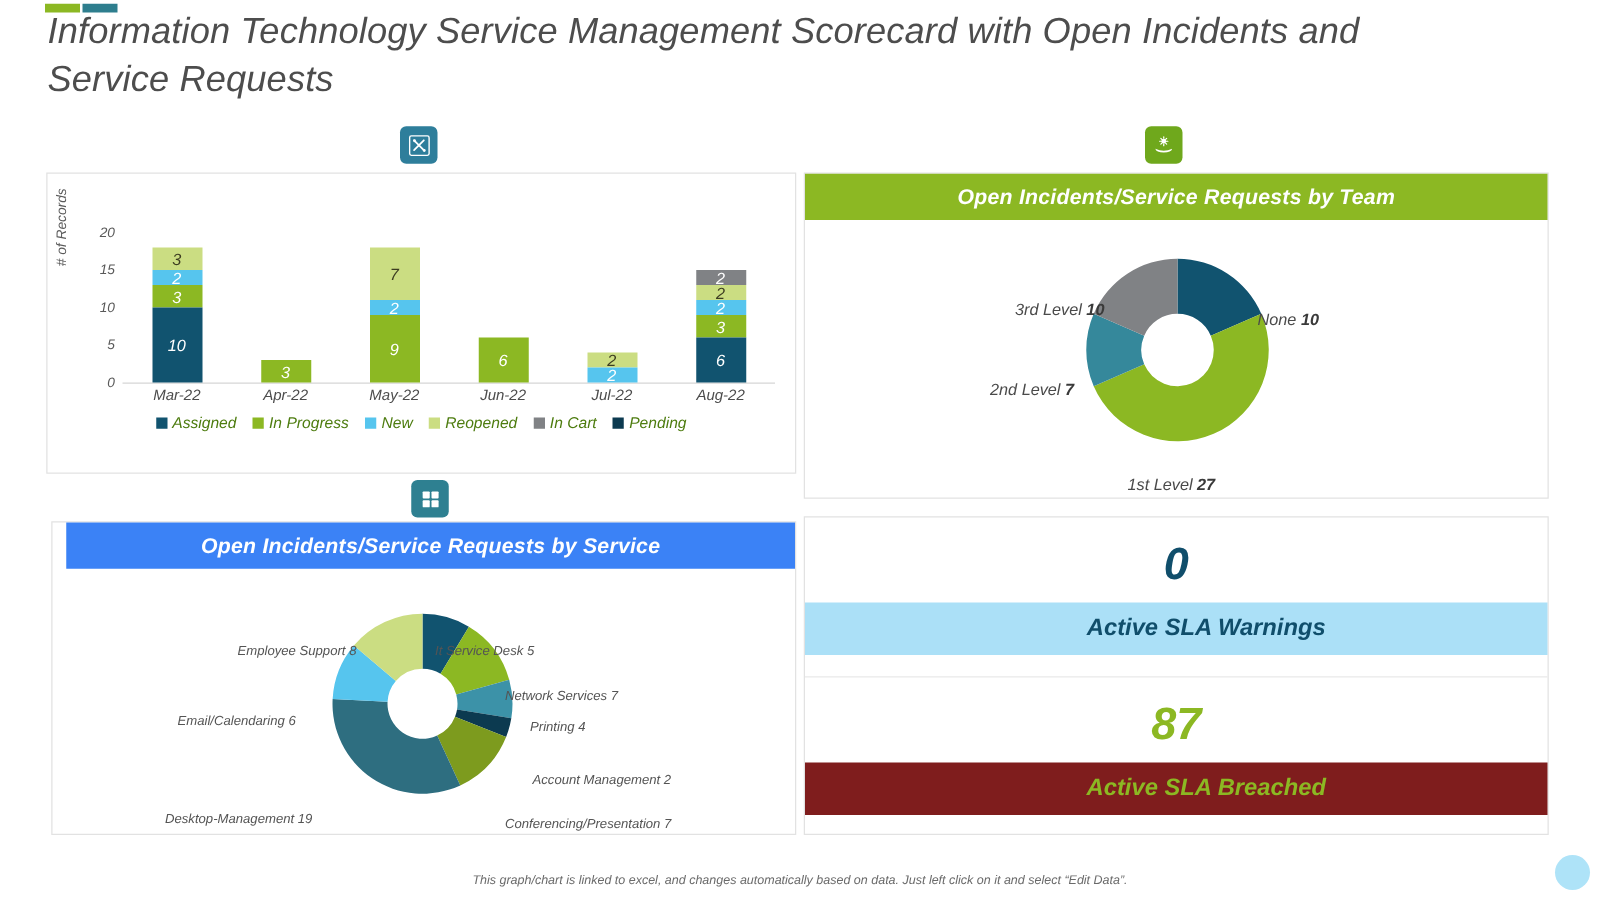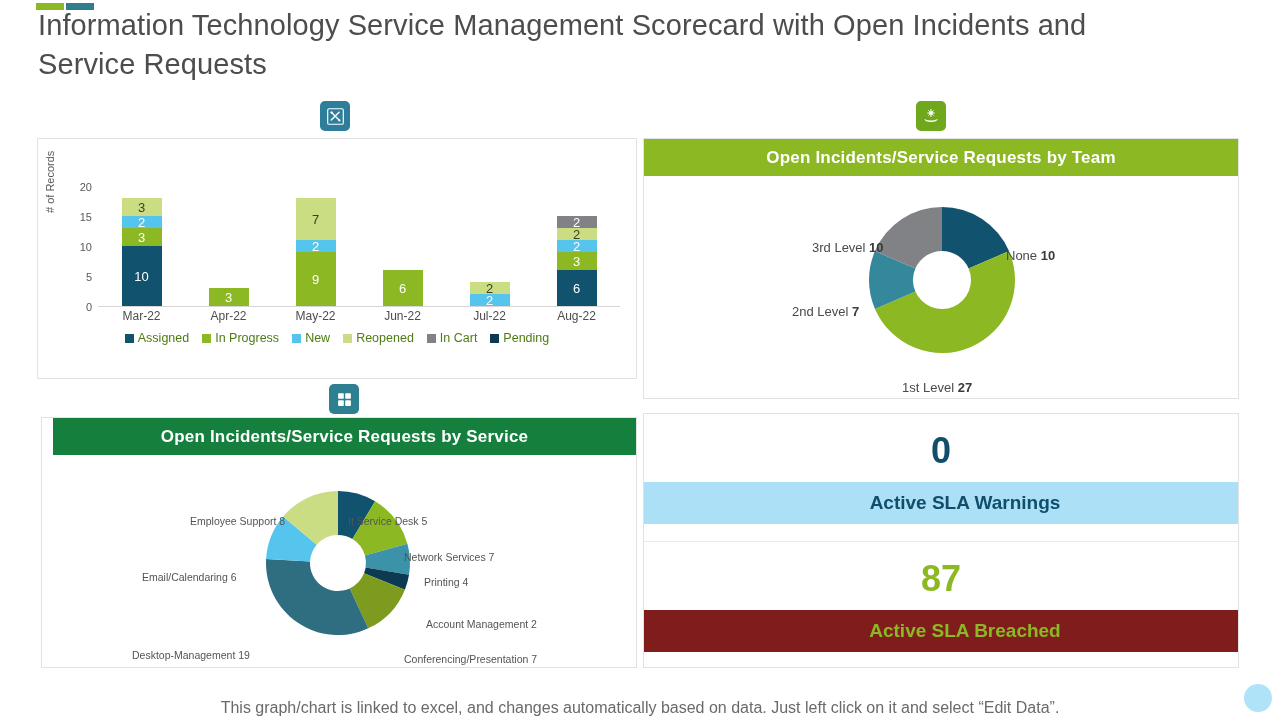--- a/index.html
+++ b/index.html
@@ -2,21 +2,21 @@
 <html><head>
 <meta charset="utf-8">
 <style>
   * { box-sizing: border-box; margin: 0; padding: 0; }
   html, body {
     width: 1280px; height: 720px;
     background: #ffffff;
     font-family: "Liberation Sans", sans-serif;
     overflow: hidden;
   }
-  .slide { position: relative; width: 1280px; height: 720px; background:#fff; }
+  .slide { position: relative; width: 1280px; height: 720px; background:#fff;font-style:italic; }
 
   
   .accent-green { position:absolute; left:36px; top:3px; width:28px; height:7px; background:#8CB823; }
   .accent-teal  { position:absolute; left:66px; top:3px; width:28px; height:7px; background:#2E7E8E; }
 
   
   .title {
     position:absolute; left:38px; top:6px; width:1100px;
     font-size:29px; line-height:39px; color:#4d4d4d; font-weight:400;
     letter-spacing:0.1px;
@@ -36,21 +36,21 @@
   .panel { position:absolute; background:#fff; border:1px solid #e2e2e2; }
   .panel-head {
     height:37px; display:flex; align-items:center; justify-content:center;
     color:#ffffff; font-size:17px; font-weight:bold; letter-spacing:0.2px;
   }
   #panel-status  { left:37px;  top:138px; width:600px; height:241px; }
   #panel-status  .panel-head { background:#104E6B; }
   #panel-team    { left:643px; top:138px; width:596px; height:261px; }
   #panel-team    .panel-head { background:#8CB823; }
   #panel-service { left:41px;  top:417px; width:596px; height:251px; }
-  #panel-service .panel-head { background:#15803d;margin-left:11px; }
+  #panel-service .panel-head { background:#3b82f6;margin-left:11px; }
 
   
   .barchart { position:relative; width:100%; height:203px; }
   .ylabel {
     position:absolute; left:6px; top:74px; transform:rotate(-90deg);
     transform-origin:left top; font-size:11px; color:#5a5a5a; white-space:nowrap;
   }
   .yticks { position:absolute; left:24px; top:48px; width:32px; height:120px; }
   .ytick {
     position:absolute; right:2px; font-size:11px; color:#595959; line-height:1;
@@ -93,21 +93,21 @@
   .sla-band { margin-top:10px; height:42px; display:flex; align-items:center;
               justify-content:center; font-size:19px; font-weight:bold;padding-left:48px; }
   #sla-warn .sla-num  { color:#104E6B; }
   #sla-warn .sla-band { background:#ABE0F7; color:#104E6B; }
   #sla-breach .sla-num  { color:#8CB823; }
   #sla-breach .sla-band { background:#7f1d1d; color:#8CB823; }
 
   
   .footer {
     position:absolute; left:0; right:0; top:699px; text-align:center;
-    font-size:16px; color:#6a6a6a;
+    font-size:10px; color:#6a6a6a;
   }
   .corner-circle {
     position:absolute; right:8px; bottom:8px; width:28px; height:28px;
     border-radius:50%; background:#AEE3F8;
   }
 </style>
 </head>
 <body>
 
 <div class="slide">

